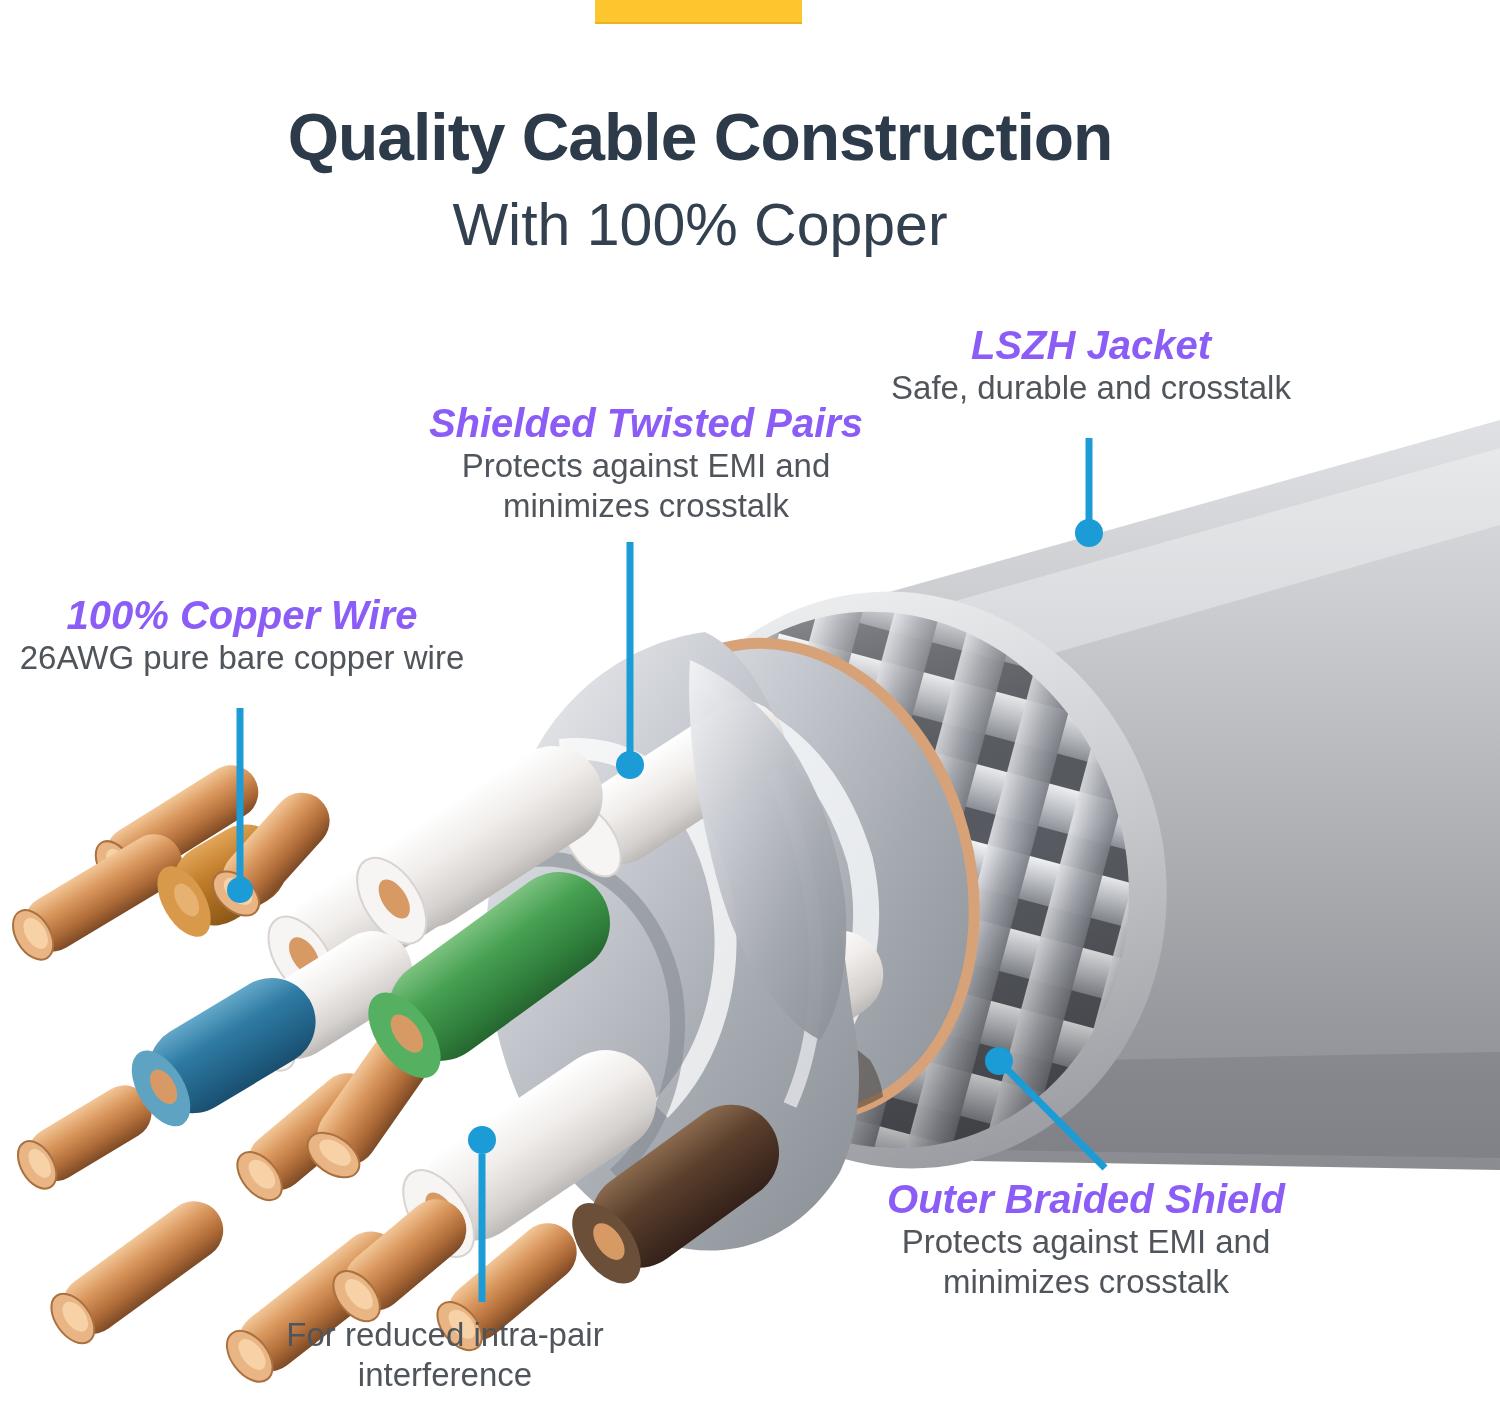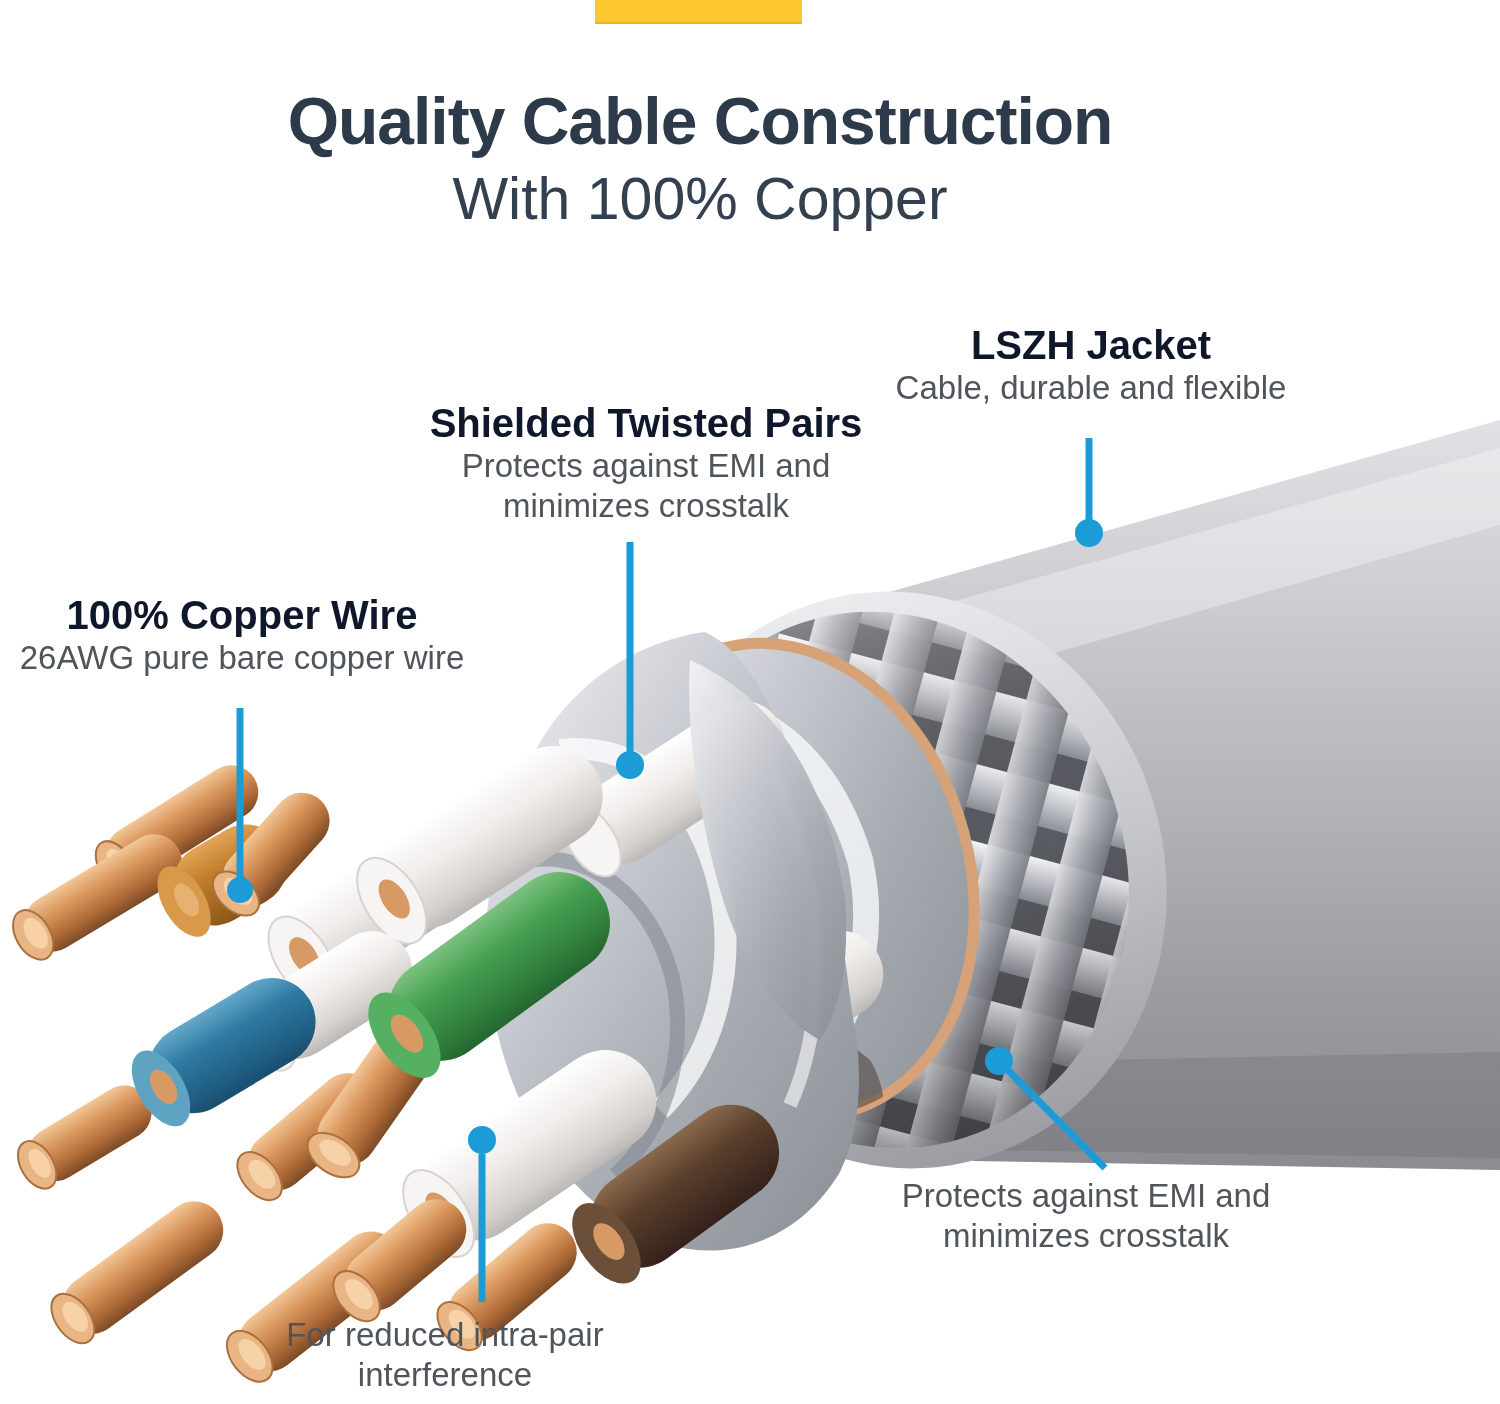--- a/index.html
+++ b/index.html
@@ -9,27 +9,27 @@
     -webkit-font-smoothing:antialiased;
   }
   .accent-bar{
     position:absolute;left:595px;top:0;width:207px;height:22px;
     background:#fdc62f;border-bottom:2px solid #e9b322;
   }
   .header{
     position:absolute;left:0;top:82px;width:1400px;text-align:center;
   }
   .header h1{
-    margin:0;font-size:66px;font-weight:bold;color:#2c3a49;letter-spacing:-1px;line-height:78px;
+    margin:16px;font-size:66px;font-weight:bold;color:#2c3a49;letter-spacing:-1px;line-height:78px;
   }
   .header h2{
     margin:6px 0 16px 0;font-size:59px;font-weight:normal;color:#32404f;line-height:66px;
   }
   .label{position:absolute;text-align:center;color:#3a434c;}
-  .label h3{margin:0;font-size:40px;font-weight:600;line-height:46px;color:#0f172a;}
+  .label h3{margin:0;font-size:40px;font-weight:600;line-height:46px;color:#8b5cf6;font-style:italic;}
   .label p{margin:0;font-size:33px;font-weight:normal;line-height:40px;color:#4f555b;}
   svg{position:absolute;left:0;top:0;}
 </style>
 </head>
 <body>
 
 <svg width="1500" height="1404" viewBox="0 0 1500 1404">
   <defs>
     <linearGradient id="gJacket" x1="0" y1="0" x2="0" y2="1">
       <stop offset="0" stop-color="#e0e1e4"></stop>
@@ -271,34 +271,35 @@
 
 <div class="accent-bar"></div>
 
 <div class="header">
   <h1>Quality Cable Construction</h1>
   <h2>With 100% Copper</h2>
 </div>
 
 <div class="label" style="left:841px;top:322px;width:500px;">
   <h3>LSZH Jacket</h3>
-  <p>Cable, durable and flexible</p>
+  <p>Safe, durable and crosstalk</p>
 </div>
 
 <div class="label" style="left:396px;top:400px;width:500px;">
   <h3>Shielded Twisted Pairs</h3>
   <p>Protects against EMI and</p>
   <p>minimizes crosstalk</p>
 </div>
 
 <div class="label" style="left:-8px;top:592px;width:500px;">
   <h3>100% Copper Wire</h3>
   <p>26AWG pure bare copper wire</p>
 </div>
 
 <div class="label" style="left:836px;top:1176px;width:500px;">
+  <h3>Outer Braided Shield</h3>
   <p>Protects against EMI and</p>
   <p>minimizes crosstalk</p>
 </div>
 
 <div class="label" style="left:195px;top:1315px;width:500px;">
   <p>For reduced intra-pair interference</p>
 </div>
 
 </body></html>

